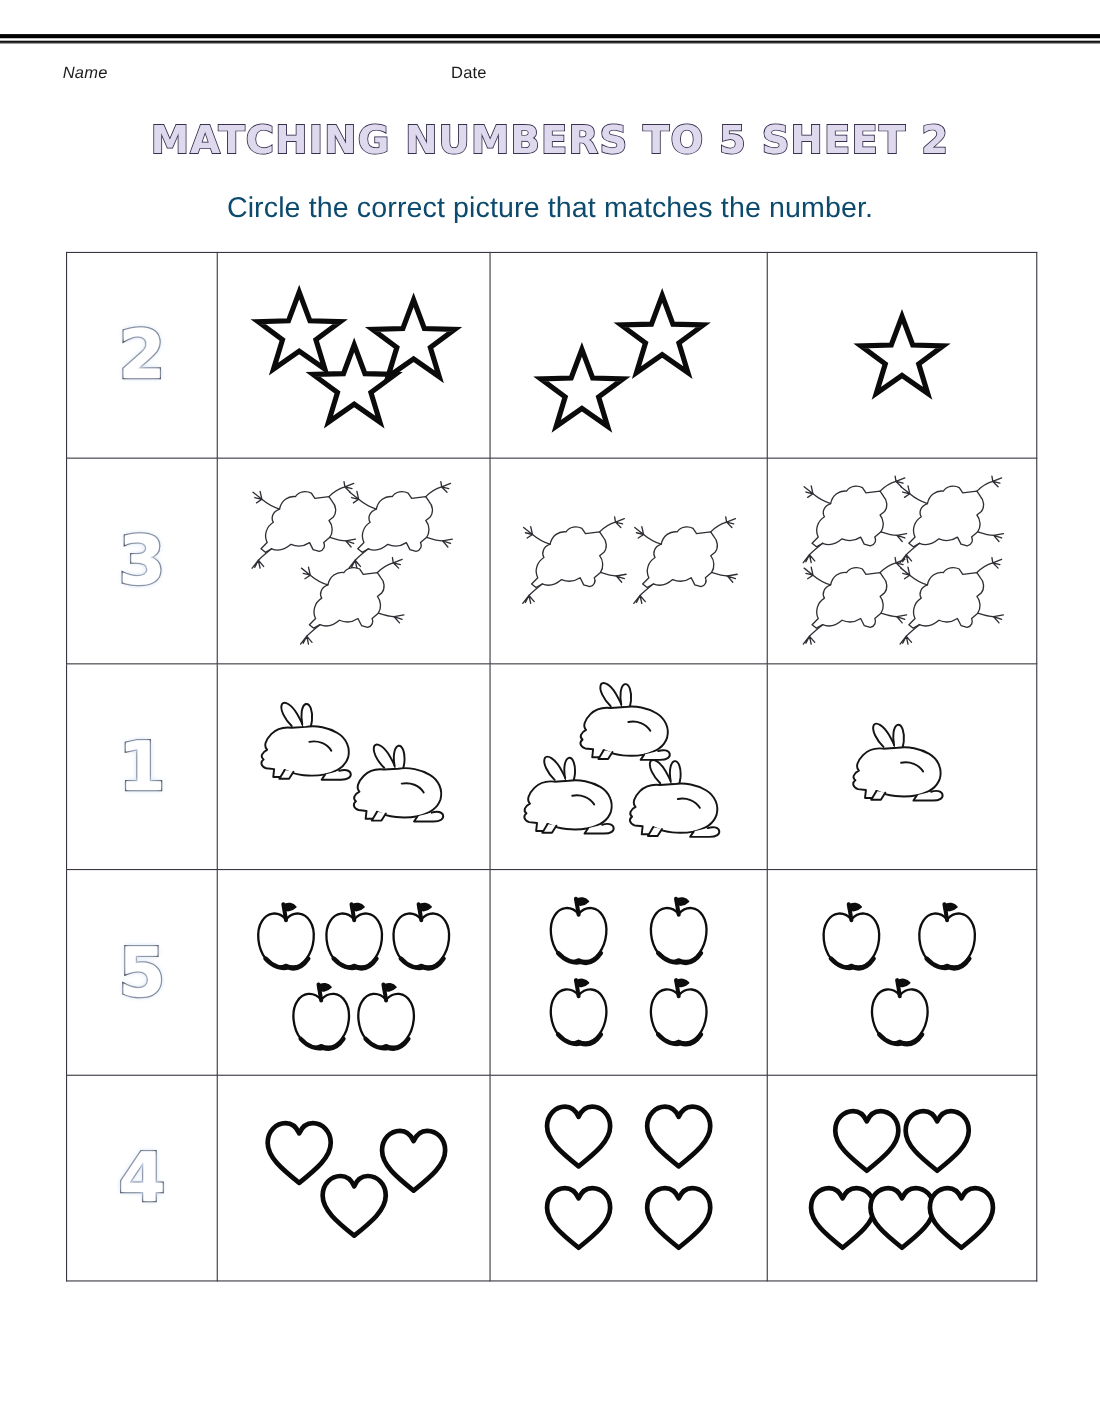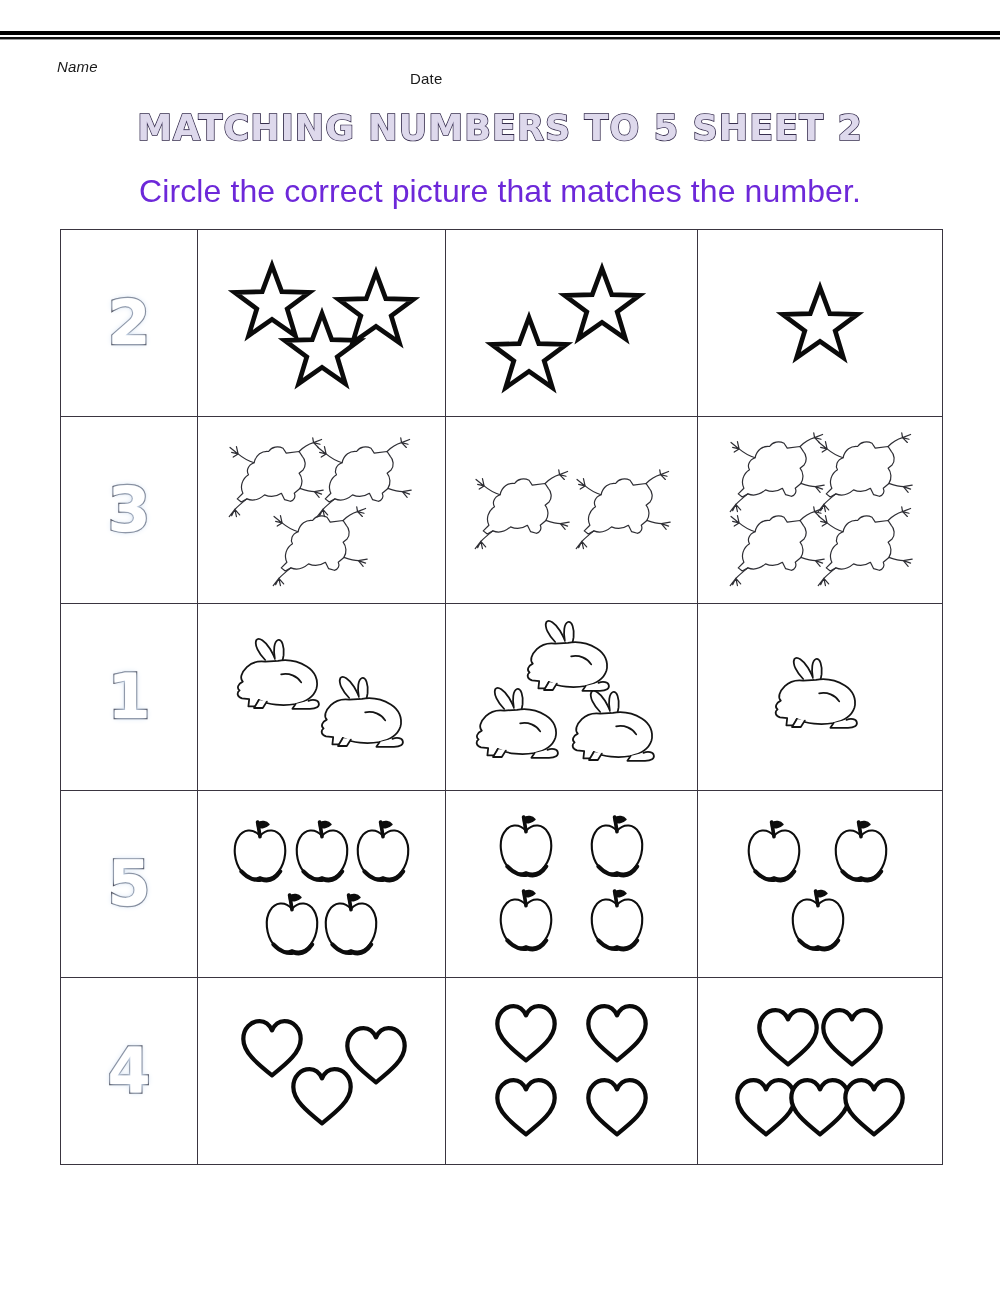--- a/index.html
+++ b/index.html
@@ -50,21 +50,21 @@
     width: 1000px;
     height: 24px;
   }
   .field-label {
     position: absolute;
     font-size: 15px;
     color: #1a1a1a;
     letter-spacing: .2px;
   }
   #name-label { left: 57px; top: 0; font-style: italic; }
-  #date-label { left: 410px; top: 0; margin-top: 12px; }
+  #date-label { left: 410px; top: 0; }
 
   
   #worksheet-title {
     position: absolute;
     left: 0; top: 108px;
     width: 1000px;
     text-align: center;
     font-family: "DejaVu Sans", sans-serif;
     font-size: 35px;
     font-weight: bold;
@@ -75,22 +75,22 @@
     text-shadow: 0 0 1px #b9b2d2;
     white-space: nowrap;
   }
 
   
   #instruction {
     position: absolute;
     left: 0; top: 173px;
     width: 1000px;
     text-align: center;
-    font-size: 32px;
-    color: #6d28d9;
+    font-size: 26px;
+    color: #0c4a6e;
     letter-spacing: .1px;
   }
 
   
   #matching-table {
     position: absolute;
     left: 60px;
     top: 229px;
     width: 882px;
     height: 933px;

